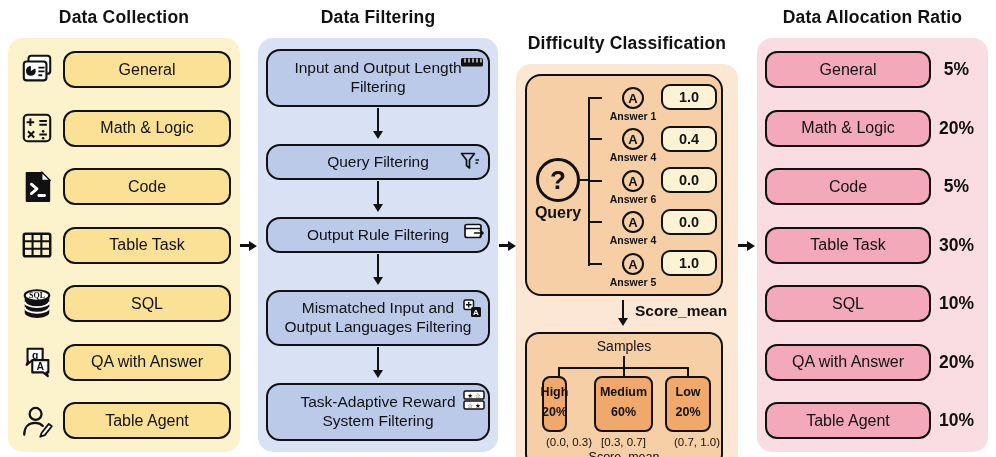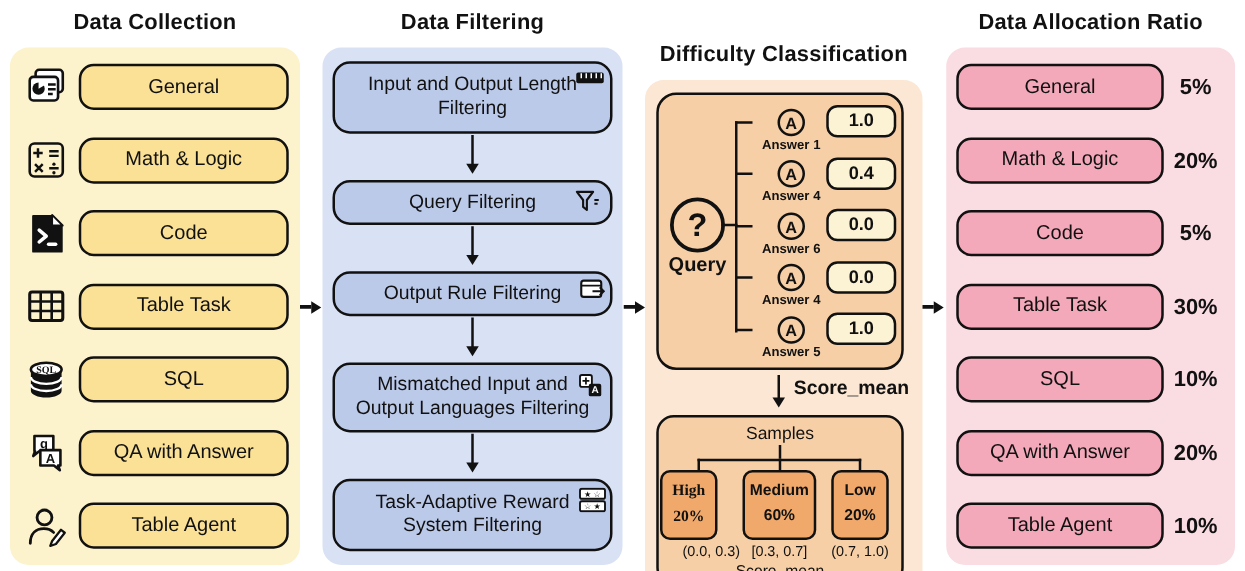--- a/index.html
+++ b/index.html
@@ -331,36 +331,36 @@
 
       <div class="sbox">
         <div class="stitle">Samples</div>
 
         <div class="kline" style="left:95.5px;top:22px;width:2.2px;height:11px;"></div>
         <div class="kline" style="left:31px;top:33px;width:131px;height:2.2px;"></div>
         <div class="kline" style="left:31px;top:33px;width:2.2px;height:9px;"></div>
         <div class="kline" style="left:95.5px;top:33px;width:2.2px;height:9px;"></div>
         <div class="kline" style="left:159.8px;top:33px;width:2.2px;height:9px;"></div>
 
-        <div class="bin" style="left:1px;width:46px;font-family:Liberation Serif, serif;">
+        <div class="bin" style="left:15px;width:25px;">
           <div class="bname">High</div>
           <div class="bpct">20%</div>
         </div>
         <div class="bin" style="left:67px;width:59px;">
           <div class="bname">Medium</div>
           <div class="bpct">60%</div>
         </div>
         <div class="bin" style="left:138px;width:46px;">
           <div class="bname">Low</div>
           <div class="bpct">20%</div>
         </div>
 
         <div class="brange" style="left:10px;">(0.0, 0.3)</div>
         <div class="brange" style="left:64.5px;">[0.3, 0.7]</div>
-        <div class="brange" style="left:129px;">(0.7, 1.0)</div>
+        <div class="brange" style="left:129px;text-align:right;">(0.7, 1.0)</div>
         <div class="saxis">Score_mean</div>
       </div>
 
     </div>
   </div>
 
   <div class="col" id="col-allocation">
     <div class="col-title">Data Allocation Ratio</div>
     <div class="panel">
 

